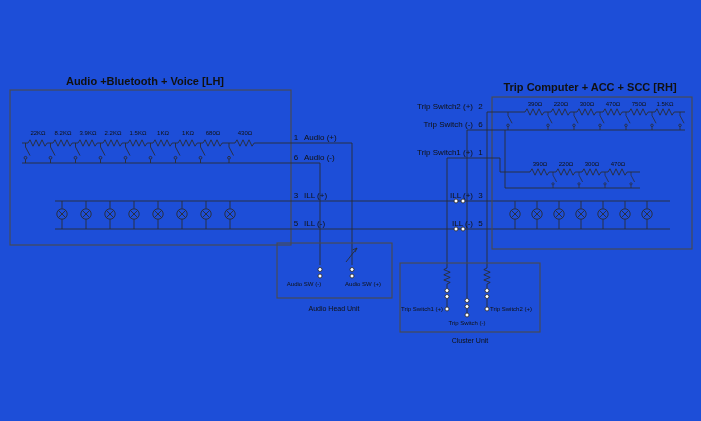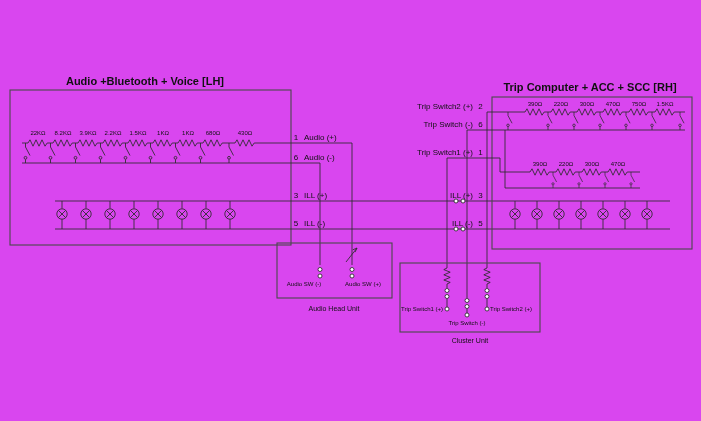--- a/index.html
+++ b/index.html
@@ -1,16 +1,16 @@
 <!DOCTYPE html>
 <html><head>
 <meta charset="utf-8">
 <style>
   html,body{margin:0;padding:0;background:#fff;}
-  #stage{position:relative;width:701px;height:421px;background:#d946ef;overflow:hidden;
+  #stage{position:relative;width:701px;height:421px;background:#1d4ed8;overflow:hidden;
          font-family:"Liberation Sans",sans-serif;}
   svg{display:block;}
   .wire{stroke:#2a2a2a;stroke-width:.85;fill:none;}
   .sym{stroke:#2a2a2a;stroke-width:.85;fill:none;}
   .box{stroke:#4a4a4a;stroke-width:1.1;fill:none;}
   .conn{fill:#ffffff;stroke:#2a2a2a;stroke-width:.85;}
   text{fill:#111111;font-family:"Liberation Sans",sans-serif;}
   .t-title{font-size:11px;font-weight:bold;}
   .t-pin{font-size:8px;}
   .t-num{font-size:8px;}

